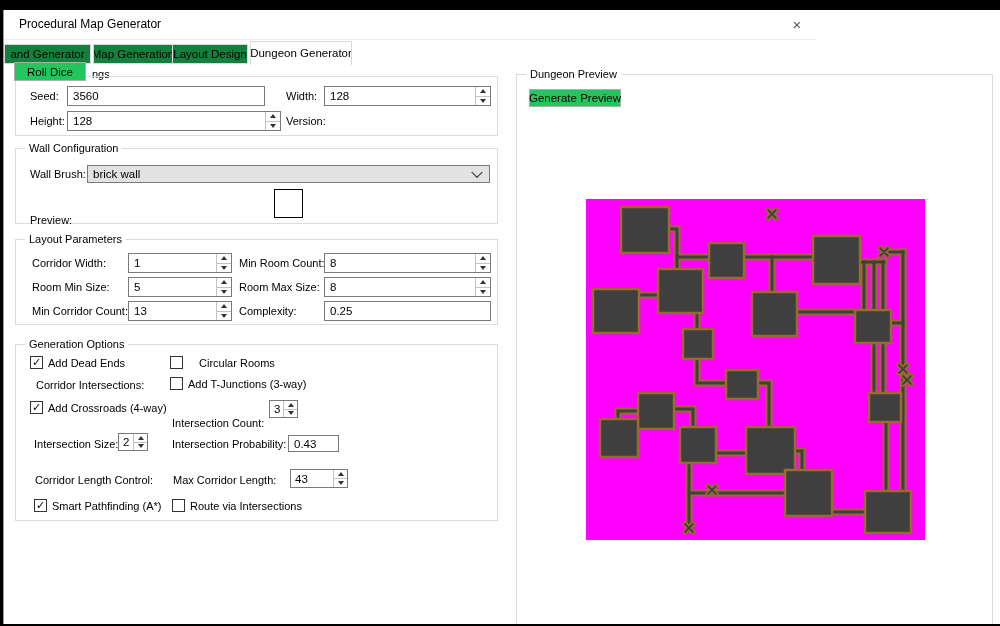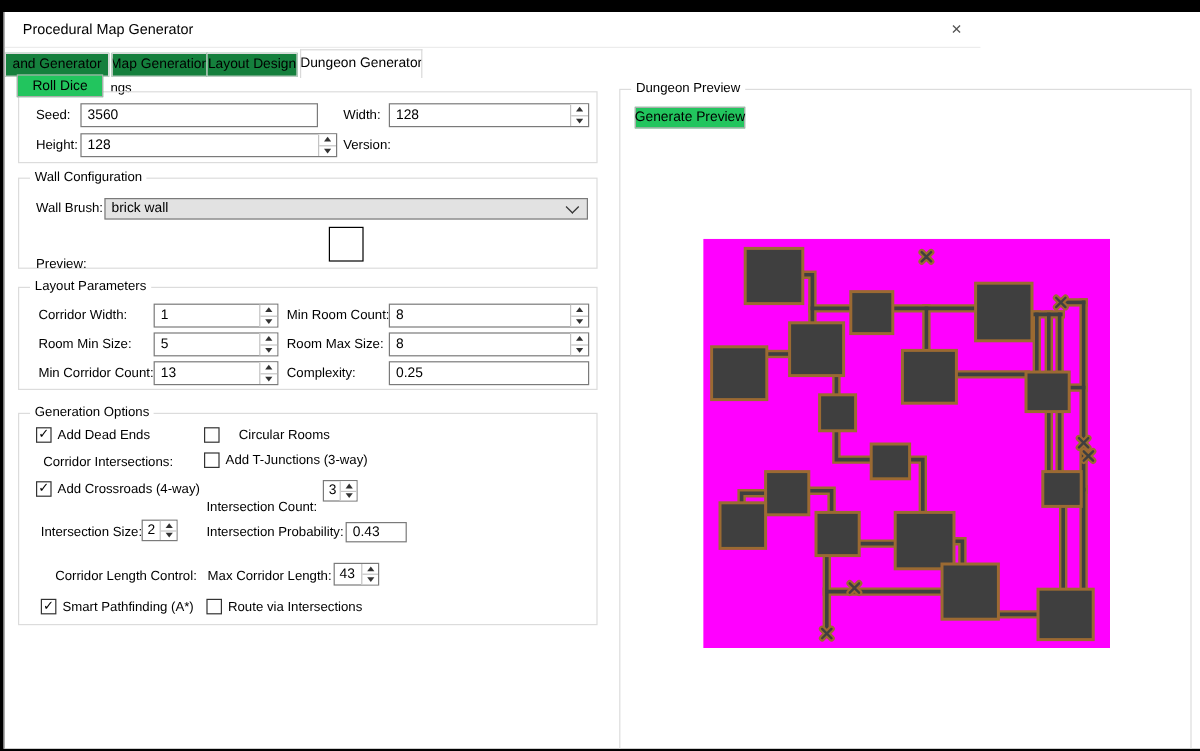--- a/index.html
+++ b/index.html
@@ -210,23 +210,23 @@
           </span>
           <span class="sb">
             <i class="td"></i>
           </span>
         </span>
     </div>
     <span class="lbl" style="left:171px;top:438px;">Intersection Probability:</span>
     <div class="inp" style="left:287px;top:435px;width:51px;height:17px;">
       <span class="val">0.43</span>
     </div>
-    <span class="lbl" style="left:34px;top:474px;margin-left:11px;">Corridor Length Control:</span>
+    <span class="lbl" style="left:34px;top:474px;">Corridor Length Control:</span>
     <span class="lbl" style="left:172px;top:474px;">Max Corridor Length:</span>
-    <div class="inp" style="left:277px;top:469px;width:38px;height:19px;">
+    <div class="inp" style="left:289px;top:469px;width:58px;height:19px;">
       <span class="val" style="left:4px;">43</span>
       <span class="spin" style="width:13px;">
           <span class="sb">
             <i class="tu"></i>
           </span>
           <span class="sb">
             <i class="td"></i>
           </span>
         </span>
     </div>

